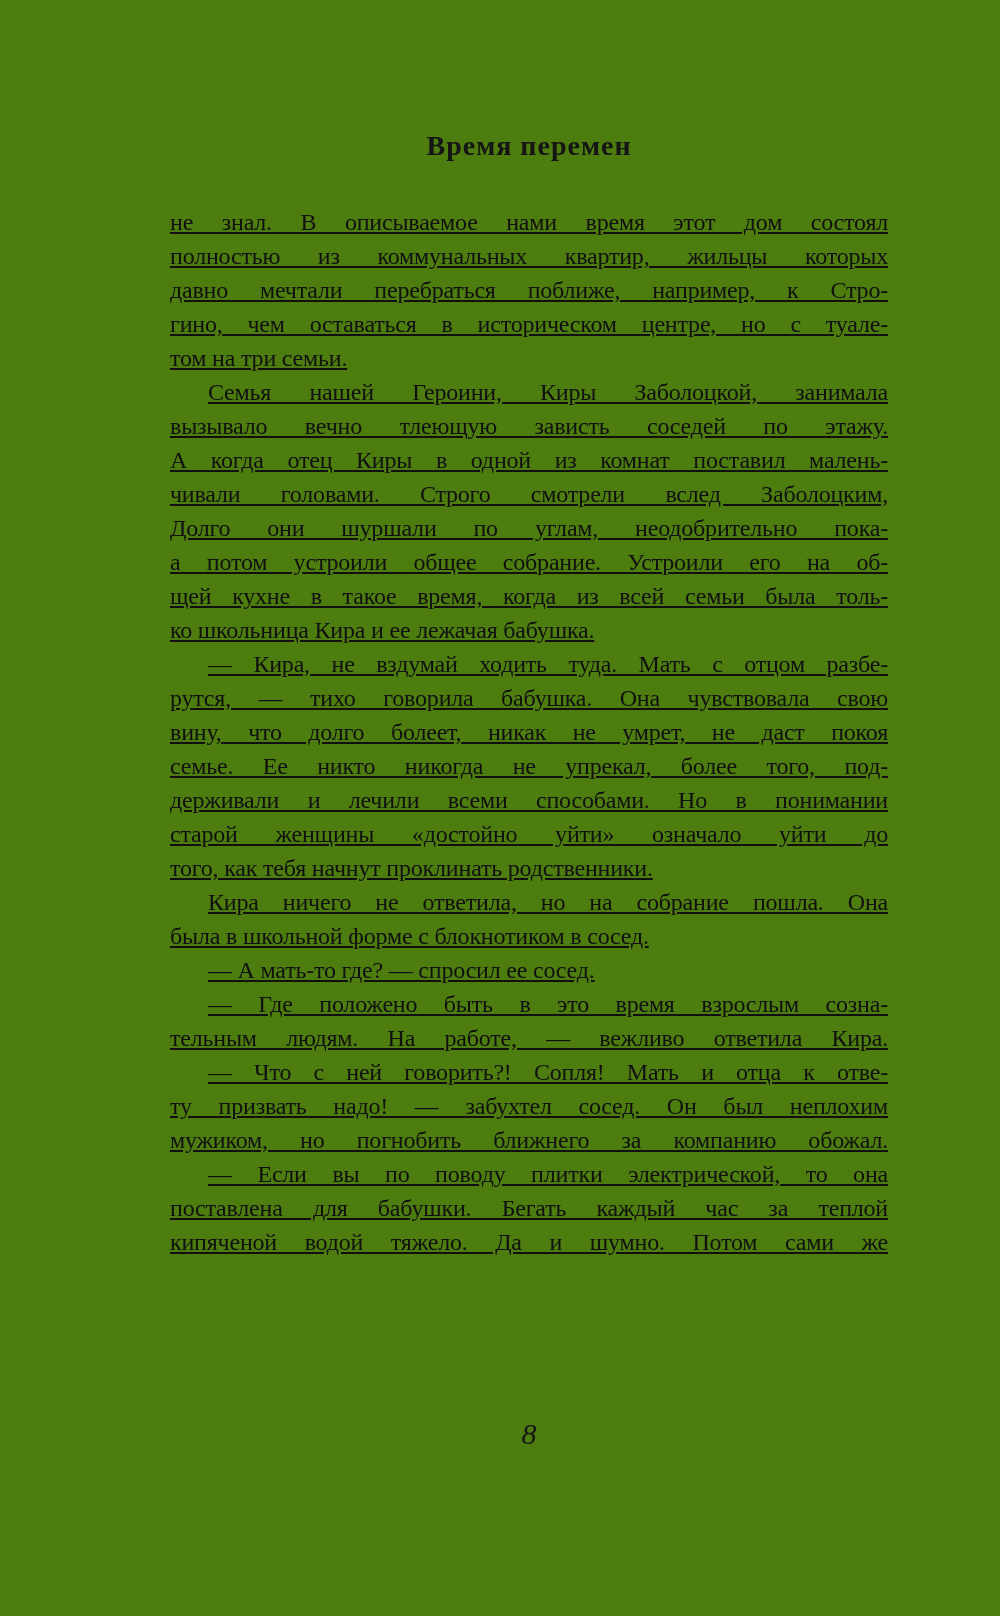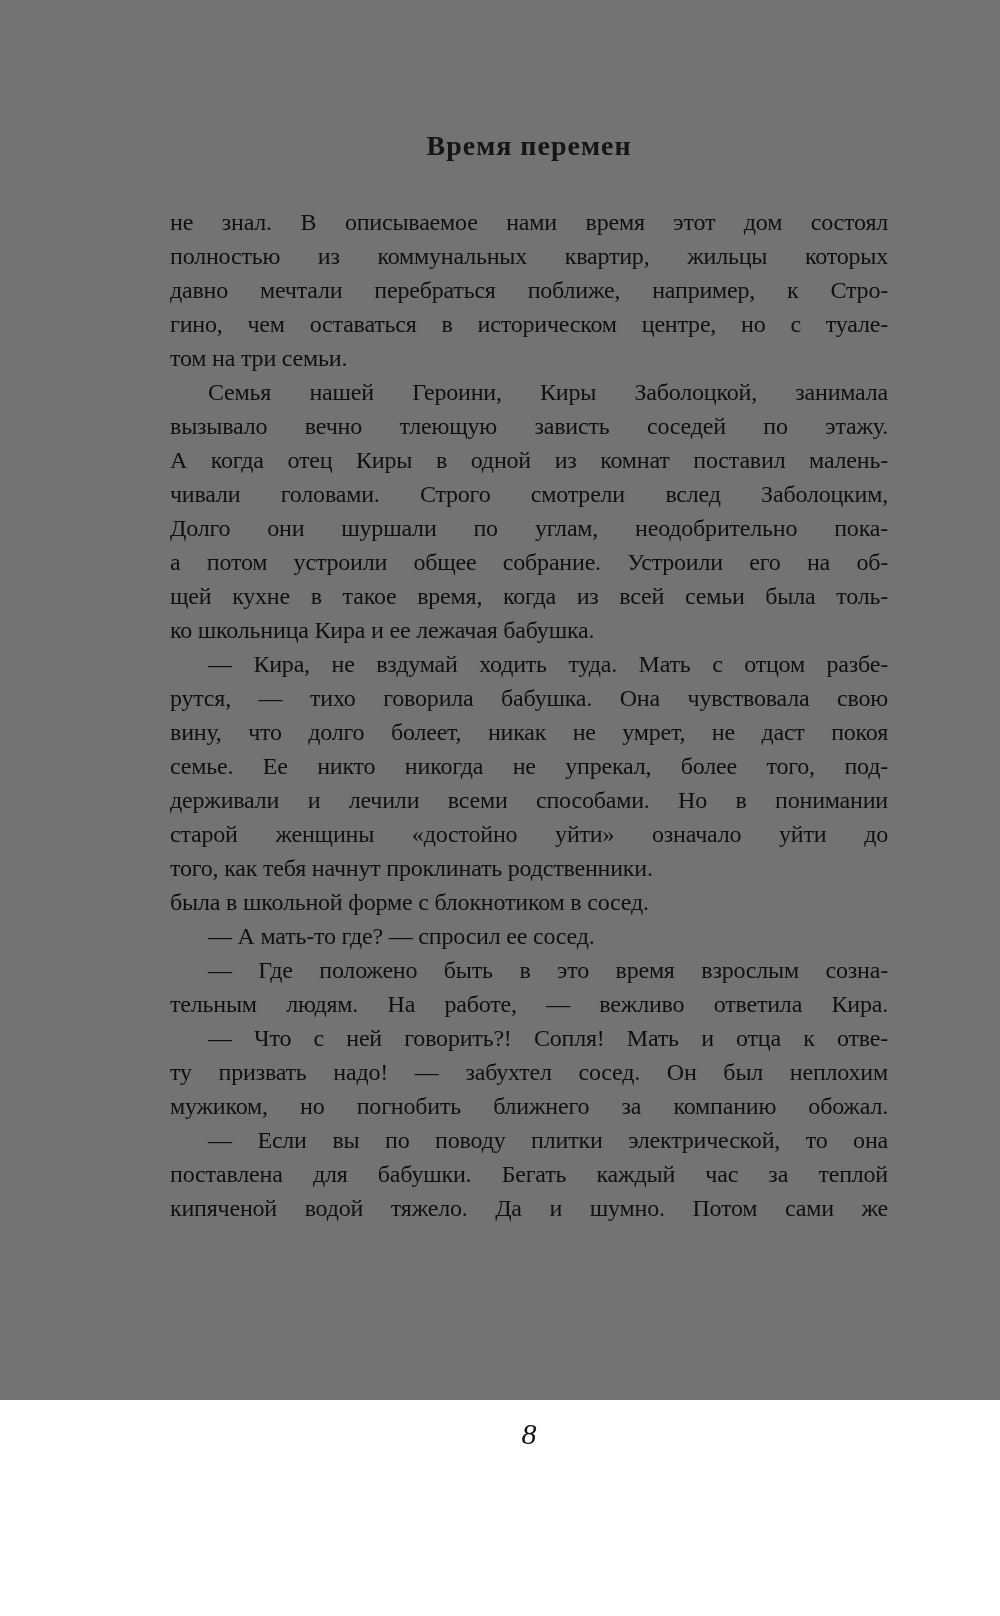--- a/index.html
+++ b/index.html
@@ -13,22 +13,22 @@
     position: relative;
     font-family: "Liberation Serif", "DejaVu Serif", serif;
     color: #111111;
     overflow: hidden;
   }
   .book-page {
     position: absolute;
     left: 0;
     top: 0;
     width: 1000px;
-    height: 1400px;
-    background: #737373;
+    height: 1616px;
+    background: #4d7c0f;
   }
   .running-title {
     position: absolute;
     left: 170px;
     top: 128px;
     width: 718px;
     text-align: center;
     font-size: 28px;
     line-height: 36px;
     font-weight: 600;
@@ -43,20 +43,21 @@
   }
   .line {
     height: 34px;
     font-size: 24px;
     line-height: 34px;
     text-align: justify;
     text-align-last: justify;
     white-space: normal;
     letter-spacing: -0.2px;
     color: #101010;
+    text-decoration: underline;
   }
   .line.left {
     text-align-last: left;
   }
   .line.indent {
     text-indent: 38px;
   }
   .page-number {
     position: absolute;
     left: 170px;
@@ -90,20 +91,21 @@
       <div class="line">а потом устроили общее собрание. Устроили его на об-</div>
       <div class="line">щей кухне в такое время, когда из всей семьи была толь-</div>
       <div class="line left">ко школьница Кира и ее лежачая бабушка.</div>
       <div class="line indent">— Кира, не вздумай ходить туда. Мать с отцом разбе-</div>
       <div class="line">рутся, — тихо говорила бабушка. Она чувствовала свою</div>
       <div class="line">вину, что долго болеет, никак не умрет, не даст покоя</div>
       <div class="line">семье. Ее никто никогда не упрекал, более того, под-</div>
       <div class="line">держивали и лечили всеми способами. Но в понимании</div>
       <div class="line">старой женщины «достойно уйти» означало уйти до</div>
       <div class="line left">того, как тебя начнут проклинать родственники.</div>
+      <div class="line indent">Кира ничего не ответила, но на собрание пошла. Она</div>
       <div class="line left">была в школьной форме с блокнотиком в сосед.</div>
       <div class="line indent left">— А мать-то где? — спросил ее сосед.</div>
       <div class="line indent">— Где положено быть в это время взрослым созна-</div>
       <div class="line">тельным людям. На работе, — вежливо ответила Кира.</div>
       <div class="line indent">— Что с ней говорить?! Сопля! Мать и отца к отве-</div>
       <div class="line">ту призвать надо! — забухтел сосед. Он был неплохим</div>
       <div class="line">мужиком, но погнобить ближнего за компанию обожал.</div>
       <div class="line indent">— Если вы по поводу плитки электрической, то она</div>
       <div class="line">поставлена для бабушки. Бегать каждый час за теплой</div>
       <div class="line">кипяченой водой тяжело. Да и шумно. Потом сами же</div>

